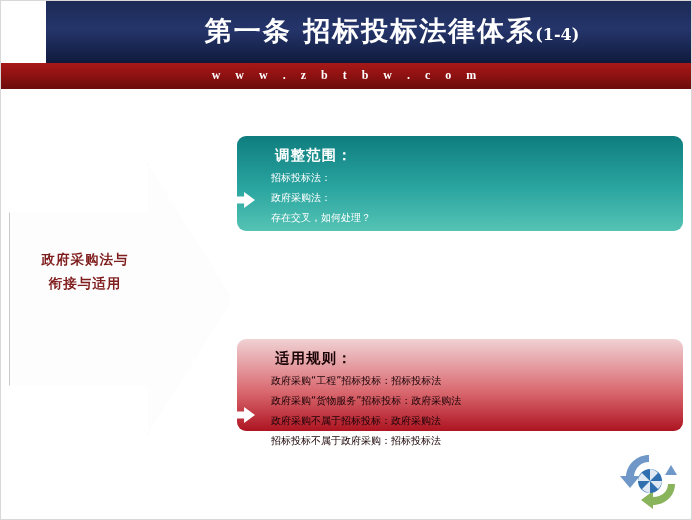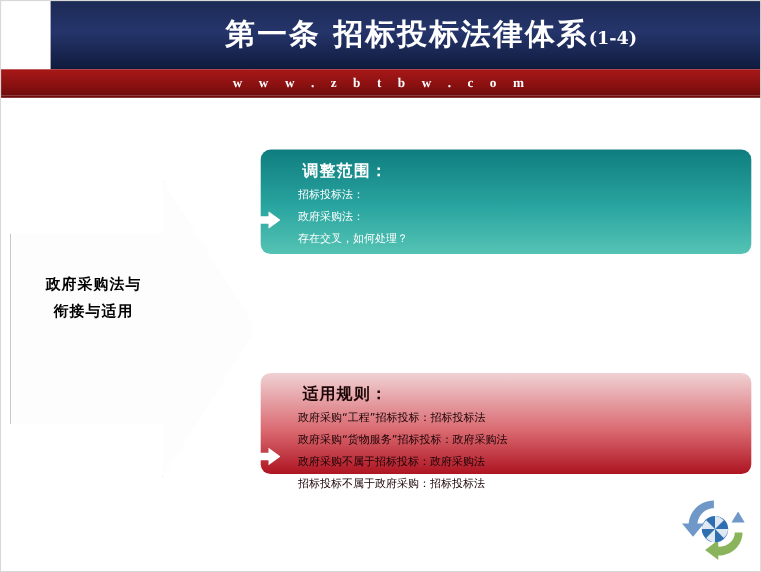--- a/index.html
+++ b/index.html
@@ -98,21 +98,21 @@
     border: 1px solid #c9c9c9;
     -webkit-clip-path: polygon(0% 18%, 62% 18%, 62% 0%, 100% 50%, 62% 100%, 62% 82%, 0% 82%);
     clip-path: polygon(0% 18%, 62% 18%, 62% 0%, 100% 50%, 62% 100%, 62% 82%, 0% 82%);
   }
   .big-arrow-label {
     position: absolute;
     left: 14px;
     top: 158px;
     width: 140px;
     text-align: center;
-    color: #000000;
+    color: #7f1d1d;
     font-size: 13.5px;
     line-height: 24px;
     font-weight: bold;
     font-family: "DejaVu Serif", serif;
     letter-spacing: 1px;
   }
 
   
   .card {
     position: absolute;

